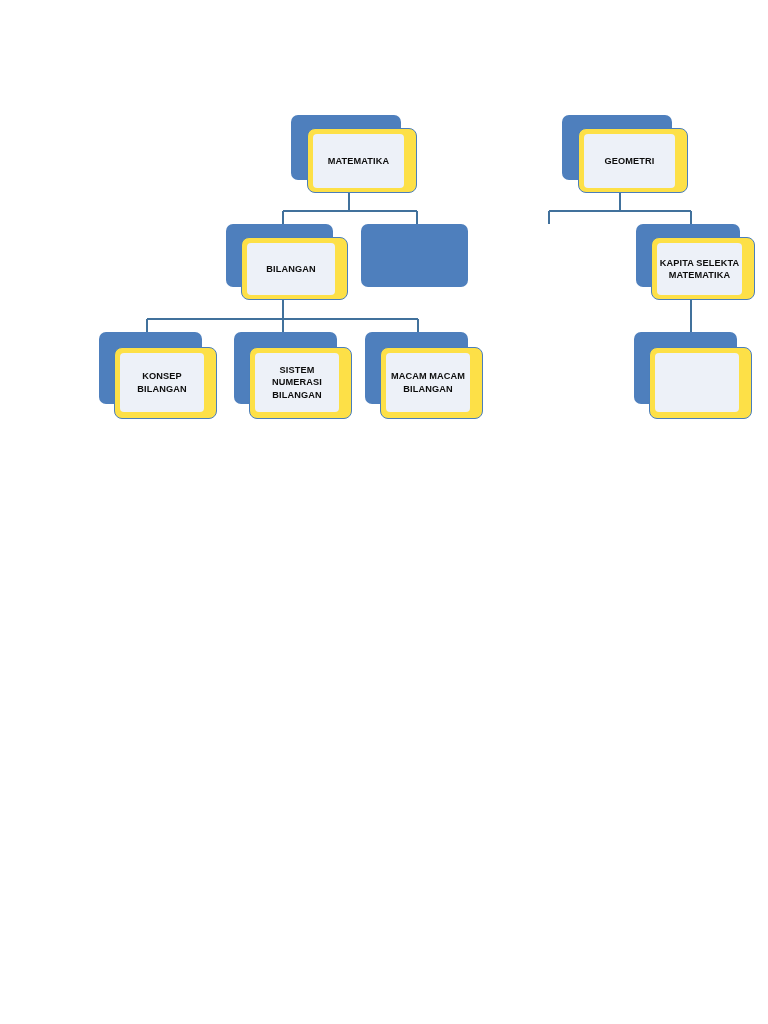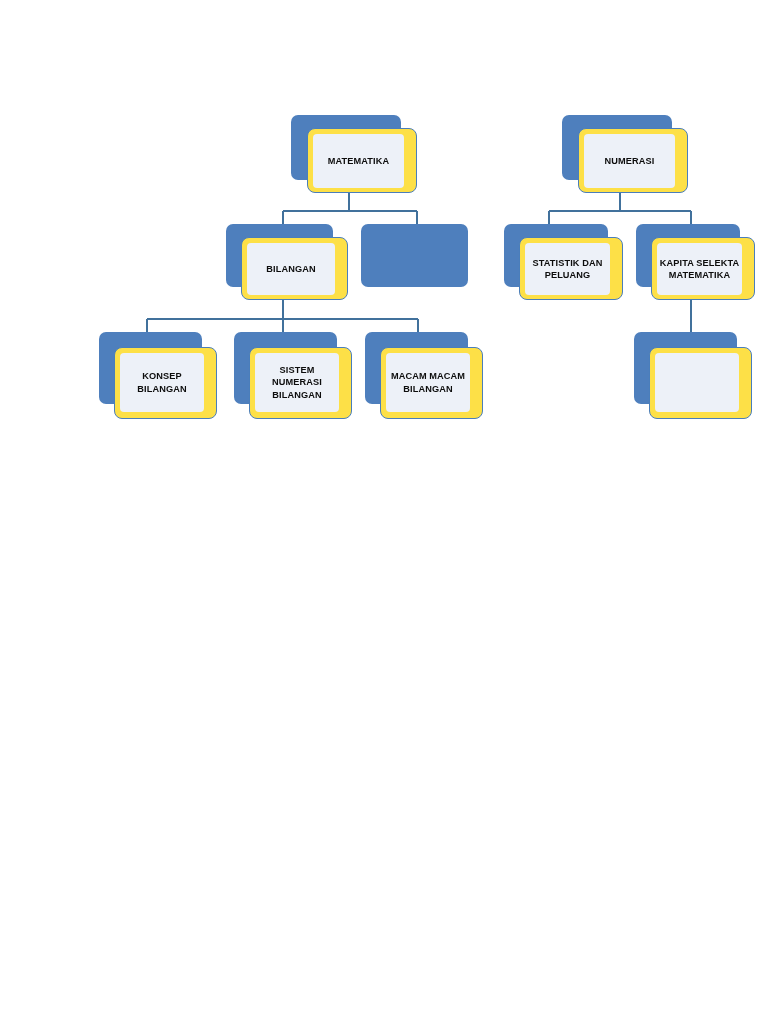--- a/index.html
+++ b/index.html
@@ -104,47 +104,38 @@
       <div class="inner" style="left:5px; top:5px; width:91px; height:54px;">
         <span class="label">MATEMATIKA</span>
       </div>
     </div>
   </div>
 
   <div class="node" style="left:562px; top:115px; width:126px; height:78px;">
     <div class="plate" style="width:110px; height:65px;"></div>
     <div class="card" style="left:16px; top:13px; width:110px; height:65px;">
       <div class="inner" style="left:5px; top:5px; width:91px; height:54px;">
-        <span class="label">NUMERASI</span>
+        <span class="label">GEOMETRI</span>
       </div>
     </div>
   </div>
 
   <div class="node" style="left:226px; top:224px; width:122px; height:76px;">
     <div class="plate" style="width:107px; height:63px;"></div>
     <div class="card" style="left:15px; top:13px; width:107px; height:63px;">
       <div class="inner" style="left:5px; top:5px; width:88px; height:52px;">
         <span class="label">BILANGAN</span>
       </div>
     </div>
   </div>
 
   <div class="node" style="left:361px; top:224px; width:122px; height:76px;">
     <div class="plate" style="width:107px; height:63px;"></div>
   </div>
 
-  <div class="node" style="left:504px; top:224px; width:119px; height:76px;">
-    <div class="plate" style="width:104px; height:63px;"></div>
-    <div class="card" style="left:15px; top:13px; width:104px; height:63px;">
-      <div class="inner" style="left:5px; top:5px; width:85px; height:52px;">
-        <span class="label">STATISTIK DAN
-PELUANG</span>
-      </div>
-    </div>
-  </div>
 
   <div class="node" style="left:636px; top:224px; width:119px; height:76px;border-radius:18px;">
     <div class="plate" style="width:104px; height:63px;"></div>
     <div class="card" style="left:15px; top:13px; width:104px; height:63px;">
       <div class="inner" style="left:5px; top:5px; width:85px; height:52px;">
         <span class="label">KAPITA SELEKTA
 MATEMATIKA</span>
       </div>
     </div>
   </div>

